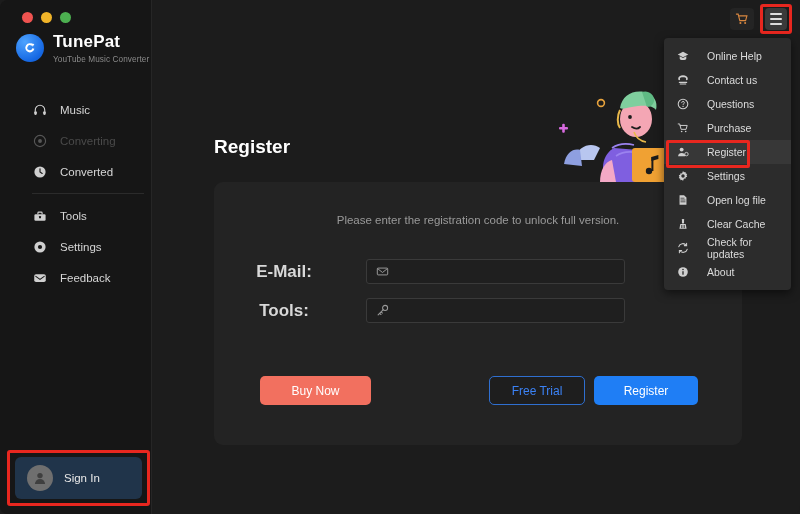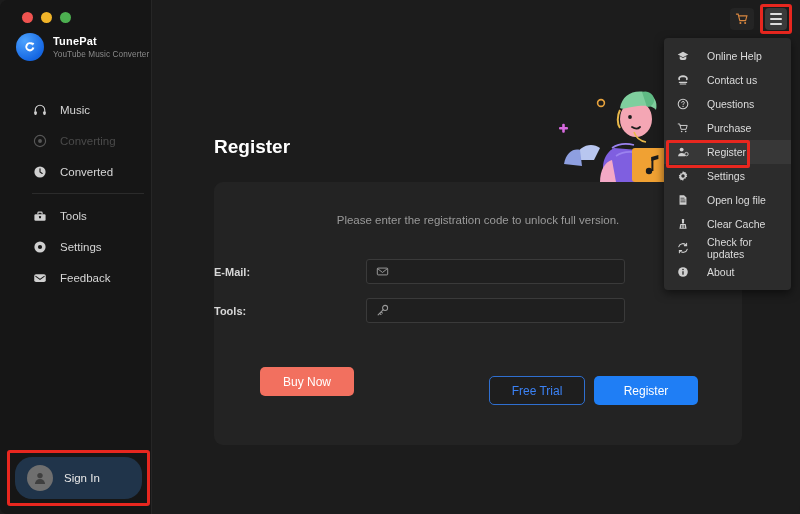--- a/index.html
+++ b/index.html
@@ -39,21 +39,21 @@
   }
   #brand-logo {
     width: 28px; height: 28px; border-radius: 50%;
     background: radial-gradient(circle at 32% 28%, #4da3ff 0%, #1668e3 70%, #0f57c7 100%);
     display: flex; align-items: center; justify-content: center;
     flex: none;
   }
   #brand-logo svg { display: block; }
   #brand-text { display: flex; flex-direction: column; line-height: 1.1; }
   #brand-name {
-    color: #ffffff; font-size: 11px; font-weight: bold; letter-spacing: .2px;
+    color: #ffffff; font-size: 17px; font-weight: bold; letter-spacing: .2px;
   }
   #brand-sub {
     color: #8a8a8a; font-size: 8.2px; margin-top: 3px; letter-spacing: .1px;
   }
 
   #nav { position: absolute; left: 0; top: 94px; width: 152px; margin-left: 10px; }
   .nav-item {
     display: flex; align-items: center;
     height: 31px; padding-left: 22px; gap: 13px;
     color: #d6d6d6; font-size: 11.5px;
@@ -70,21 +70,21 @@
 
   
   #signin-highlight {
     position: absolute; left: 7px; top: 450px;
     width: 143px; height: 56px;
     border: 3px solid #e8271f; border-radius: 3px;
   }
   #signin-button {
     position: absolute; left: 15px; top: 457px;
     width: 127px; height: 42px;
-    background: #20344a; border-radius: 17px;
+    background: #20344a; border-radius: 6px;
     display: flex; align-items: center; gap: 11px; padding-left: 12px;
   }
   #signin-avatar {
     width: 26px; height: 26px; border-radius: 50%;
     background: #6f6f6f; flex: none;
     display: flex; align-items: center; justify-content: center;
   }
   #signin-label { color: #e8e8e8; font-size: 11.5px; }
 
   
@@ -125,42 +125,42 @@
     position: absolute; left: 0; right: 0; top: 32px;
     text-align: center; color: #9a9a9a; font-size: 11.5px;
   }
   .field-row {
     position: absolute; left: 0; width: 100%;
     display: flex; align-items: center;
   }
   #row-email { top: 77px; }
   #row-code  { top: 116px; }
   .field-label {
-    width: 152px; text-align: left; padding-right: 12px;
-    color: #d8d8d8; font-size: 11px; font-weight: bold;
+    width: 152px; text-align: center; padding-right: 12px;
+    color: #d8d8d8; font-size: 17px; font-weight: bold;
   }
   .field-box {
     width: 259px; height: 25px;
     background: #1f1f1f; border: 1px solid #3a3a3a; border-radius: 3px;
     display: flex; align-items: center; padding-left: 8px;
   }
   .field-ic { width: 14px; height: 14px; display: flex; align-items: center; justify-content: center; }
   .field-input {
     flex: 1; background: transparent; border: none; outline: none;
     color: #dcdcdc; font-size: 11px; padding-left: 7px;
     font-family: "Liberation Sans", sans-serif;
   }
 
   .btn {
     position: absolute; height: 29px; border-radius: 5px;
     display: flex; align-items: center; justify-content: center;
     font-size: 12px; border: none;
     font-family: "Liberation Sans", sans-serif;
   }
-  #btn-buy   { left: 46px;  top: 185px; width: 94px; background: #f2705f; color: #ffffff; }
+  #btn-buy   { left: 46px;  top: 194px; width: 111px; background: #f2705f; color: #ffffff; }
   #btn-trial { left: 275px; top: 194px; width: 96px;  background: #1e1e1e; color: #3b82f6; border: 1px solid #2f6fd0; }
   #btn-register { left: 380px; top: 194px; width: 104px; background: #1f7ef5; color: #ffffff; }
 
   
   #dropdown {
     position: absolute; left: 664px; top: 38px;
     width: 127px; padding: 6px 0;
     background: #2c2c2c; border-radius: 4px;
     box-shadow: 0 3px 10px rgba(0,0,0,.55);
   }

